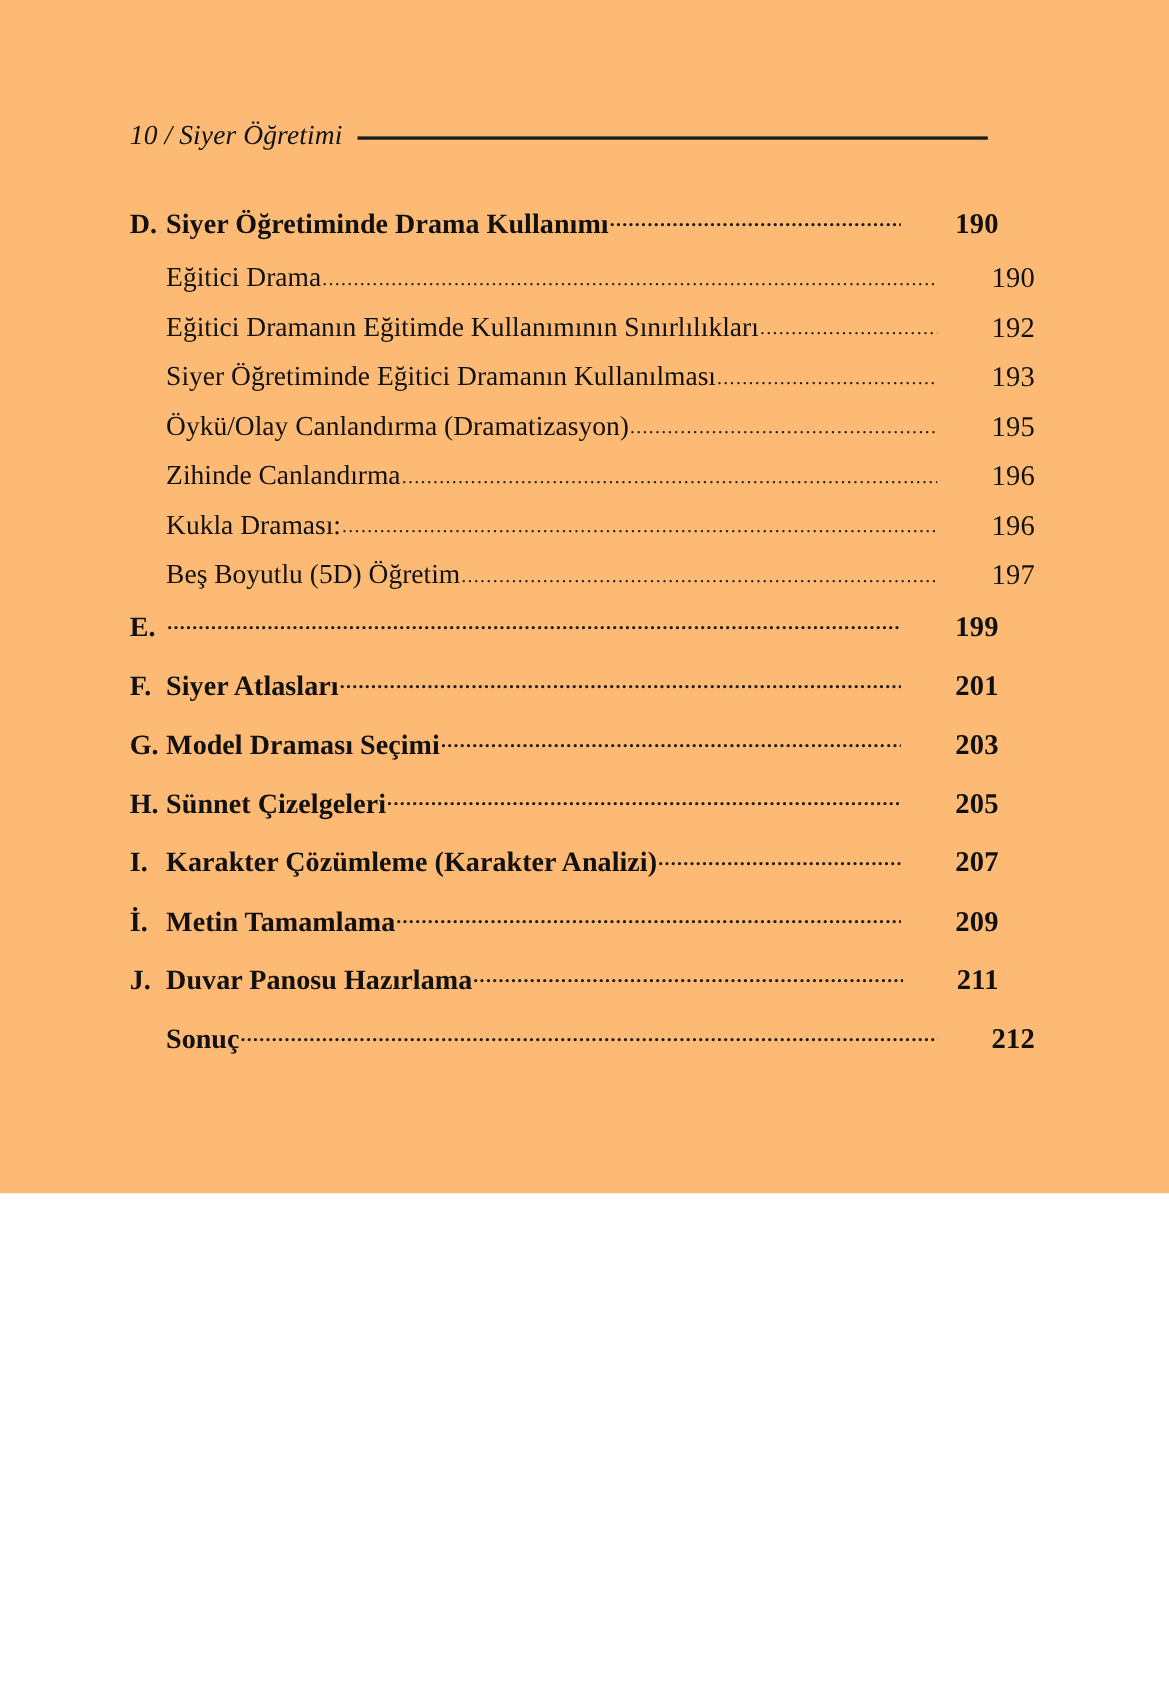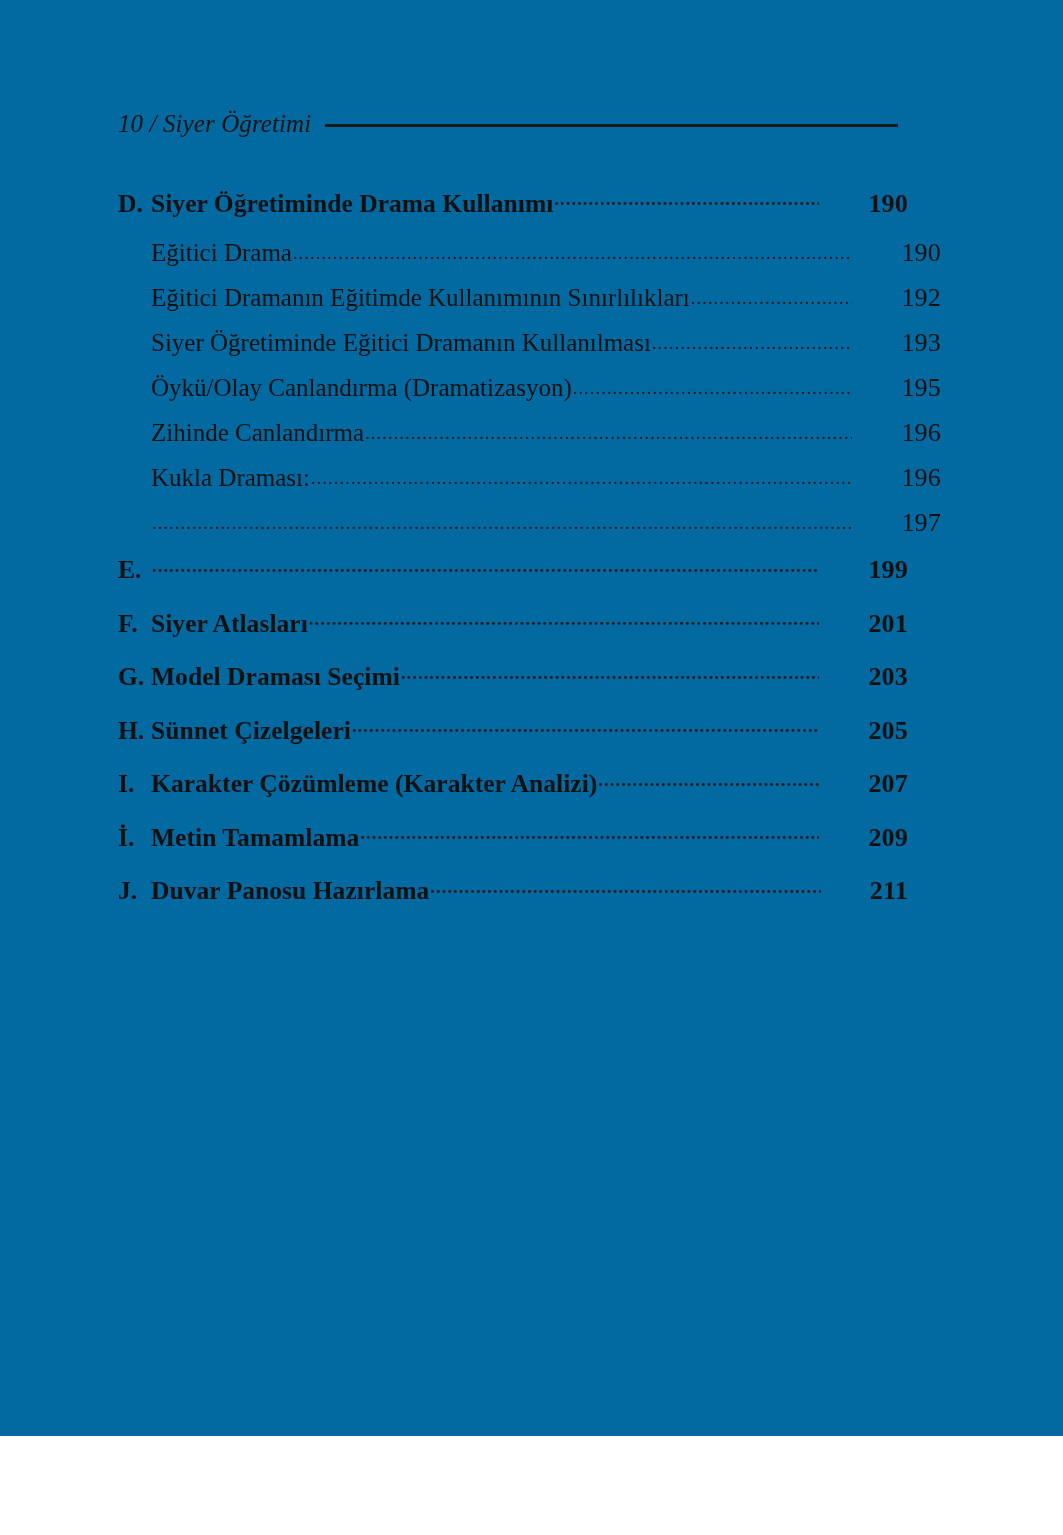--- a/index.html
+++ b/index.html
@@ -3,22 +3,22 @@
 <meta charset="utf-8">
 <style>
   html, body {
     margin: 0;
     padding: 0;
     background: #ffffff;
   }
   .page {
     position: relative;
     width: 1063px;
-    height: 1436px;
-    background: #0369a1;
+    height: 1085px;
+    background: #fdba74;
     font-family: "Liberation Serif", "DejaVu Serif", serif;
     color: #111111;
     overflow: hidden;
   }
 
   
   .running-head {
     position: absolute;
     left: 118px;
     top: 110px;
@@ -166,20 +166,21 @@
         <span class="title">Zihinde Canlandırma</span>
         <span class="leader"></span>
         <span class="pagenum">196</span>
       </div>
       <div class="toc-row lvl-sub">
         <span class="title">Kukla Draması:</span>
         <span class="leader"></span>
         <span class="pagenum">196</span>
       </div>
       <div class="toc-row lvl-sub">
+        <span class="title">Beş Boyutlu (5D) Öğretim</span>
         <span class="leader"></span>
         <span class="pagenum">197</span>
       </div>
       <div class="toc-row lvl-major">
         <span class="label">E.</span>
         <span class="leader"></span>
         <span class="pagenum">199</span>
       </div>
       <div class="toc-row lvl-major">
         <span class="label">F.</span>
@@ -210,15 +211,20 @@
         <span class="title">Metin Tamamlama</span>
         <span class="leader"></span>
         <span class="pagenum">209</span>
       </div>
       <div class="toc-row lvl-major">
         <span class="label">J.</span>
         <span class="title">Duvar Panosu Hazırlama</span>
         <span class="leader"></span>
         <span class="pagenum">211</span>
       </div>
+      <div class="toc-row lvl-plain-bold">
+        <span class="title">Sonuç</span>
+        <span class="leader"></span>
+        <span class="pagenum">212</span>
+      </div>
     </div>
 
 </div>
 
 </body></html>

